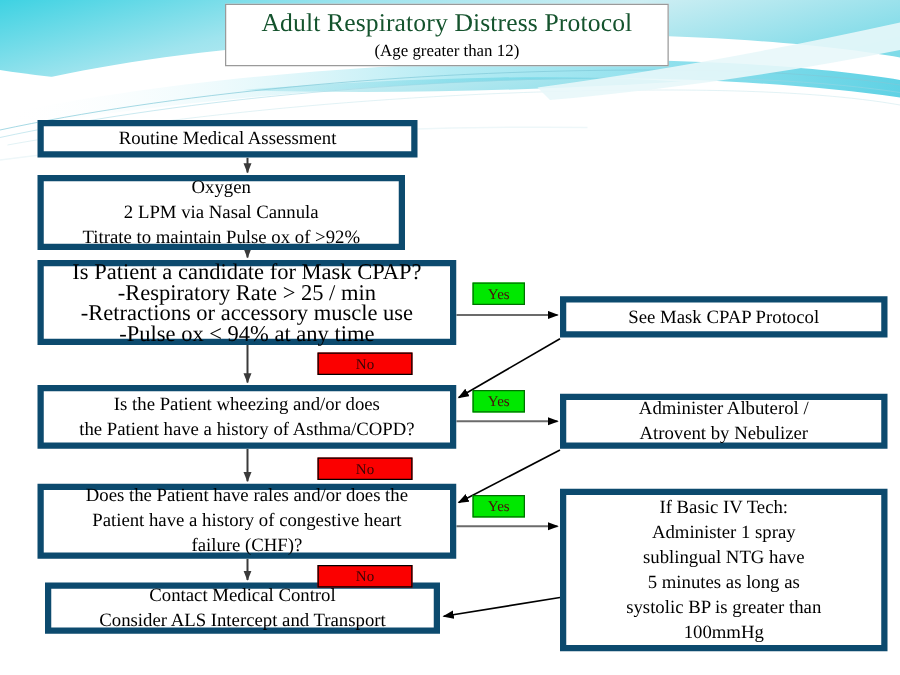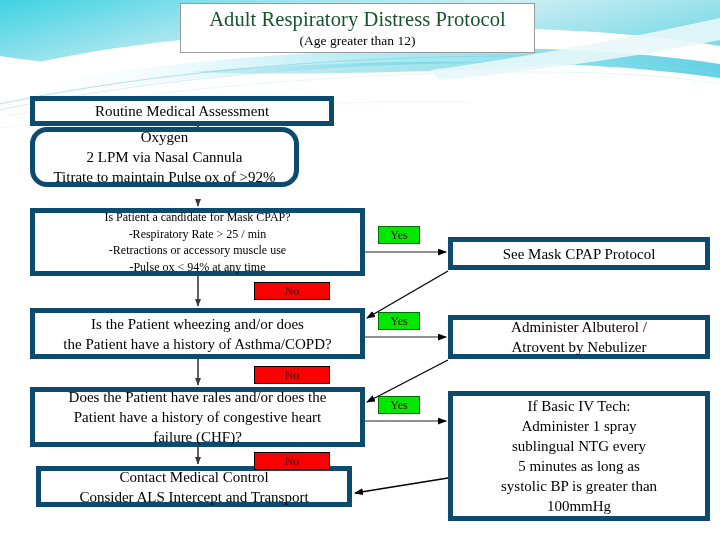--- a/index.html
+++ b/index.html
@@ -53,25 +53,25 @@
     flex-direction: column;
     align-items: center;
     justify-content: center;
     text-align: center;
     color: #000000;
     z-index: 4;
   }
   .node .ln { display: block; white-space: pre; }
 
   .big   { font-size: 15px; line-height: 20px; }
-  .small { font-size: 12px; line-height: 16.5px; }
+  .small { font-size: 18px; line-height: 16.5px; }
 
   
   #n-routine  { left: 30px;  top: 96px;  width: 304px; height: 30px; }
-  #n-oxygen   { left: 30px;  top: 127px; width: 269px; height: 60px; border-radius: 17px; }
+  #n-oxygen   { left: 30px;  top: 140px; width: 294px; height: 60px; }
   #n-cpapq    { left: 30px;  top: 208px; width: 335px; height: 68px; }
   #n-wheezeq  { left: 30px;  top: 308px; width: 335px; height: 51px; }
   #n-ralesq   { left: 30px;  top: 387px; width: 335px; height: 60px; }
   #n-contact  { left: 36px;  top: 466px; width: 316px; height: 41px; }
 
   #n-maskcpap { left: 448px; top: 237px; width: 262px; height: 33px; }
   #n-albuterol{ left: 448px; top: 315px; width: 262px; height: 44px; }
   #n-ntg      { left: 448px; top: 391px; width: 262px; height: 130px; }
 
   
@@ -222,21 +222,21 @@
   </div>
 
   <div class="node big" id="n-albuterol">
     <span class="ln">Administer Albuterol /</span>
     <span class="ln">Atrovent by Nebulizer</span>
   </div>
 
   <div class="node big" id="n-ntg">
     <span class="ln">If Basic IV Tech:</span>
     <span class="ln">Administer 1 spray</span>
-    <span class="ln">sublingual NTG every</span>
+    <span class="ln">sublingual NTG have</span>
     <span class="ln">5 minutes as long as</span>
     <span class="ln">systolic BP is greater than</span>
     <span class="ln">100mmHg</span>
   </div>
 
   <div class="pill pill-yes" id="yes1">Yes</div>
   <div class="pill pill-yes" id="yes2">Yes</div>
   <div class="pill pill-yes" id="yes3">Yes</div>
 
   <div class="pill pill-no" id="no1">No</div>

